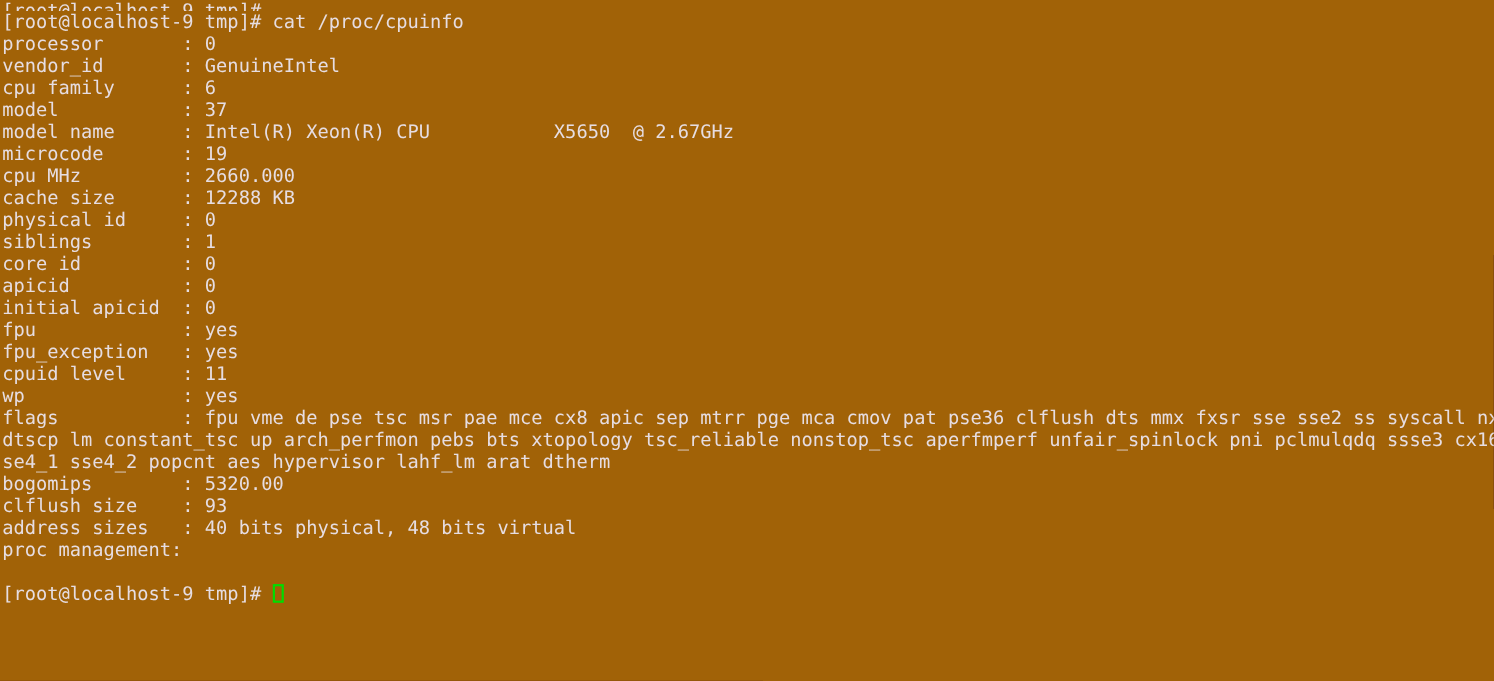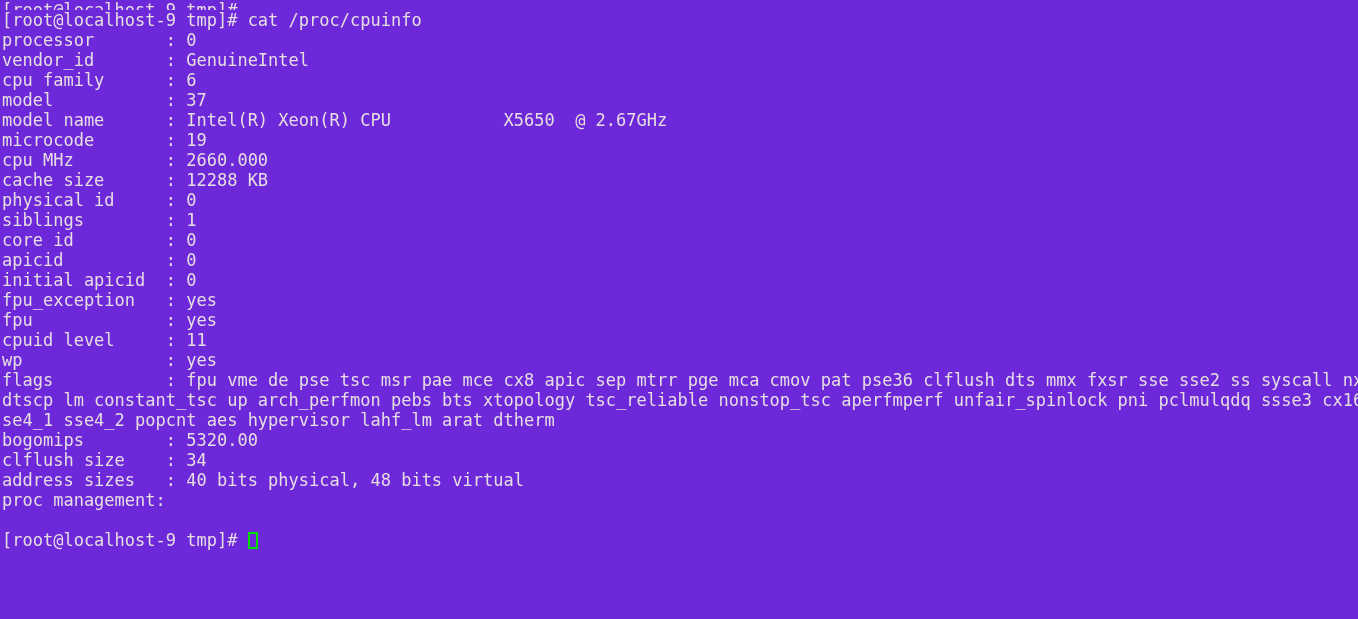--- a/index.html
+++ b/index.html
@@ -9,21 +9,21 @@
   }
   body {
     width: 1358px;
     height: 619px;
     overflow: hidden;
     font-family: "DejaVu Sans Mono", monospace;
   }
   #terminal {
     width: 1358px;
     height: 619px;
-    background: #6d28d9;
+    background: #a16207;
     color: #e6dde2;
     font-family: "DejaVu Sans Mono", monospace;
     font-size: 17px;
     line-height: 20px;
     overflow: hidden;
     position: relative;
     box-sizing: border-box;
     padding: 0 0 0 2px;
   }
   .line {
@@ -64,33 +64,33 @@
       <div class="line">model           : 37</div>
       <div class="line">model name      : Intel(R) Xeon(R) CPU           X5650  @ 2.67GHz</div>
       <div class="line">microcode       : 19</div>
       <div class="line">cpu MHz         : 2660.000</div>
       <div class="line">cache size      : 12288 KB</div>
       <div class="line">physical id     : 0</div>
       <div class="line">siblings        : 1</div>
       <div class="line">core id         : 0</div>
       <div class="line">apicid          : 0</div>
       <div class="line">initial apicid  : 0</div>
+      <div class="line">fpu             : yes</div>
       <div class="line">fpu_exception   : yes</div>
-      <div class="line">fpu             : yes</div>
       <div class="line">cpuid level     : 11</div>
       <div class="line">wp              : yes</div>
     </div>
 
   <div class="line">flags           : fpu vme de pse tsc msr pae mce cx8 apic sep mtrr pge mca cmov pat pse36 clflush dts mmx fxsr sse sse2 ss syscall nx r</div>
   <div class="line">dtscp lm constant_tsc up arch_perfmon pebs bts xtopology tsc_reliable nonstop_tsc aperfmperf unfair_spinlock pni pclmulqdq ssse3 cx16 s</div>
   <div class="line">se4_1 sse4_2 popcnt aes hypervisor lahf_lm arat dtherm</div>
 
   <div id="cpuinfo-tail-rows">
       <div class="line">bogomips        : 5320.00</div>
-      <div class="line">clflush size    : 34</div>
+      <div class="line">clflush size    : 93</div>
       <div class="line">address sizes   : 40 bits physical, 48 bits virtual</div>
     </div>
 
   <div class="line">proc management:</div>
 
   <div class="line">&nbsp;</div>
 
   <div class="line"><span>[root@localhost-9 tmp]# </span><span class="cursor"></span></div>
 
 </div>

